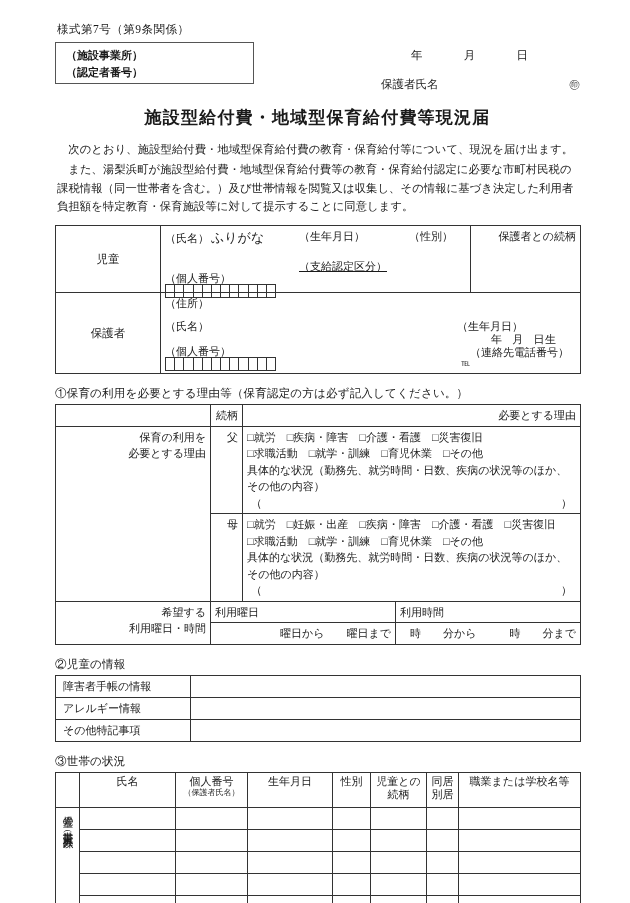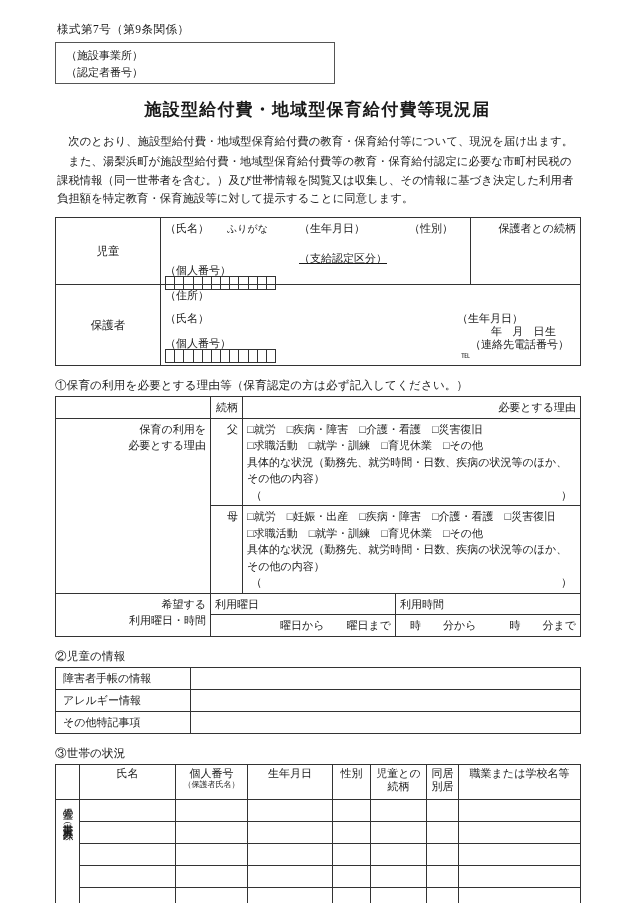--- a/index.html
+++ b/index.html
@@ -10,22 +10,22 @@
     color:#1a1a1a;
     -webkit-font-smoothing:none;
   }
   .page{position:relative;width:630px;height:903px;padding:0;box-sizing:border-box;}
   .inner{position:absolute;left:55px;top:22px;width:525px;}
 
   
   .form-no{font-size:11.5px;letter-spacing:.5px;margin:0 0 5px 2px;}
   .hdr-row{display:flex;justify-content:space-between;align-items:flex-start;}
   .facility-box{
-    border:1px solid #555;width:280px;height:42px;box-sizing:border-box;
-    padding:4px 0 0 10px;font-size:11px;line-height:1.55;
+    border:1px solid #555;width:199px;height:42px;box-sizing:border-box;
+    padding:4px 0 0 10px;font-size:11px;line-height:1.55;font-weight:bold;
   }
   .hdr-right{width:215px;text-align:left;font-size:11.5px;padding-top:6px;}
   .date-line{margin-left:46px;letter-spacing:.5px;}
   .date-line span{display:inline-block;}
   .gname-line{margin-top:14px;display:flex;align-items:baseline;}
   .gname-line .lbl{margin-left:16px;}
   .gname-line .seal{margin-left:auto;font-size:11px;}
 
   
   h1.title{
@@ -43,21 +43,21 @@
     border:1px solid #333;font-size:11px;font-weight:400;
     vertical-align:top;padding:2px 4px;line-height:1.5;
   }
   .ctr{text-align:right;}
   .vmid{vertical-align:middle;}
 
   
   .t1 .rowlabel{text-align:center;vertical-align:middle;font-size:11.5px;}
   .cellbox{position:relative;}
   .fld{font-size:11px;}
-  .furi{font-size:10px;margin-left:18px;}
+  .furi{font-size:13px;margin-left:2px;}
   .abs{position:absolute;font-size:11px;}
   .mynum{display:flex;border:1px solid #333;border-right:none;width:110px;height:12px;}
   .mynum i{flex:1;border-right:1px solid #333;}
 
   
   .sec-h{font-size:11.5px;margin:12px 0 3px 0;letter-spacing:.2px;}
 
   
   .t2 td{padding:2px 5px;}
   .chk{font-size:11px;line-height:1.62;}
@@ -82,20 +82,33 @@
 
 <div class="page">
 <div class="inner">
 
   <div class="form-no">様式第7号（第9条関係）</div>
 
   <div class="hdr-row">
     <div class="facility-box">
       <div>（施設事業所）</div>
       <div>（認定者番号）</div>
+    </div>
+    <div class="hdr-right">
+      <div class="date-line">
+        <span>年</span>
+        <span style="width:34px"></span>
+        <span>月</span>
+        <span style="width:34px"></span>
+        <span>日</span>
+      </div>
+      <div class="gname-line">
+        <span class="lbl">保護者氏名</span>
+        <span class="seal">㊞</span>
+      </div>
     </div>
   </div>
 
   <h1 class="title">施設型給付費・地域型保育給付費等現況届</h1>
 
   <div class="intro">
     <p>次のとおり、施設型給付費・地域型保育給付費の教育・保育給付等について、現況を届け出ます。</p>
     <p>また、湯梨浜町が施設型給付費・地域型保育給付費等の教育・保育給付認定に必要な市町村民税の課税情報（同一世帯者を含む。）及び世帯情報を閲覧又は収集し、その情報に基づき決定した利用者負担額を特定教育・保育施設等に対して提示することに同意します。</p>
   </div>
 

